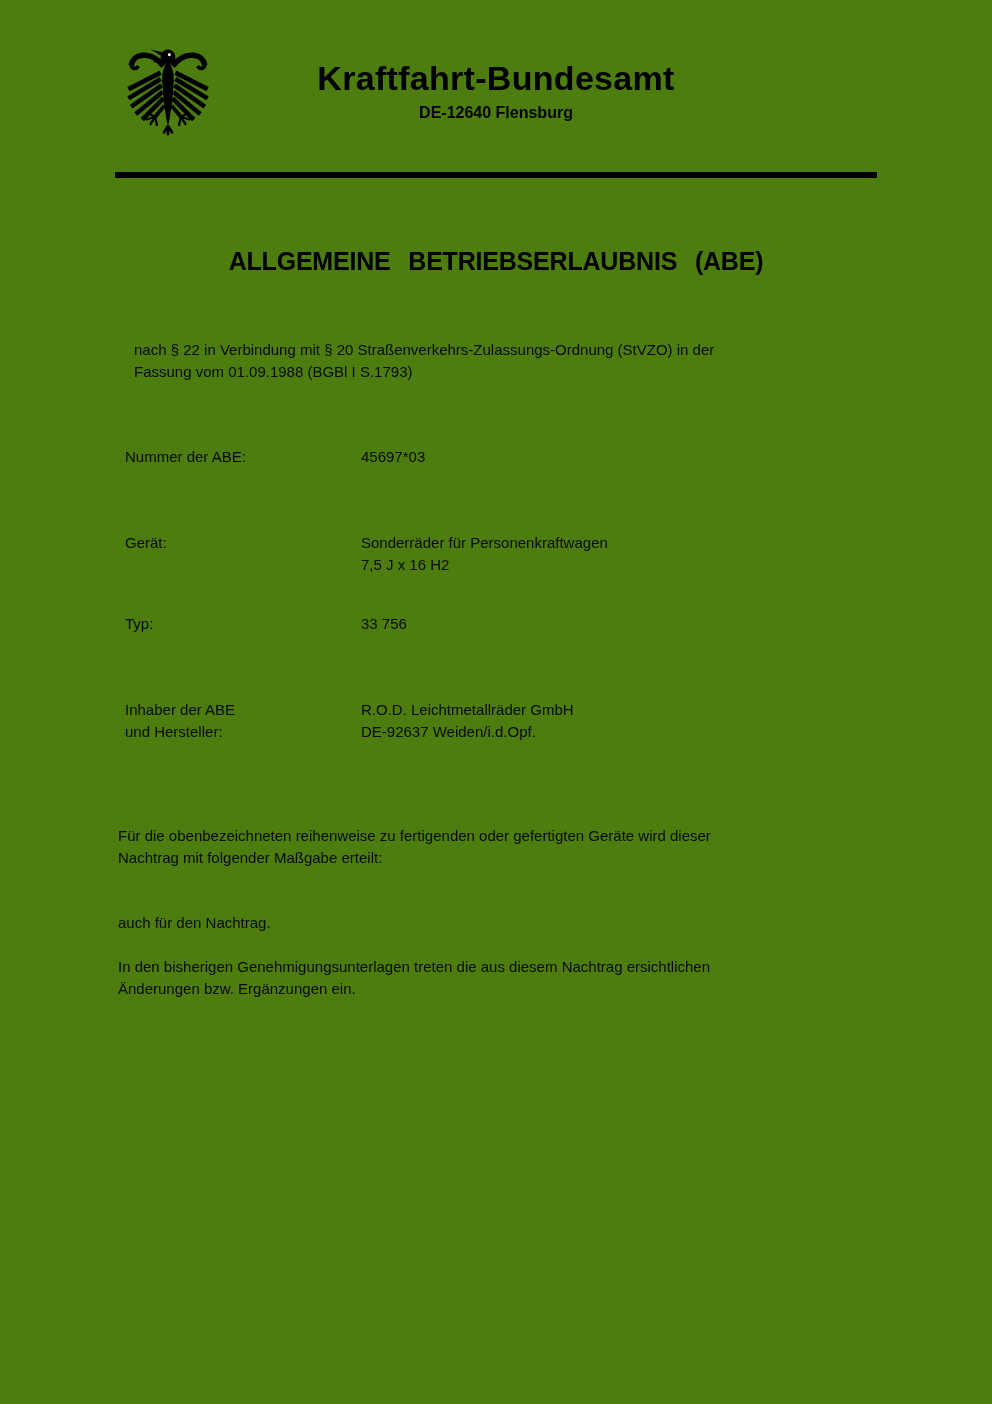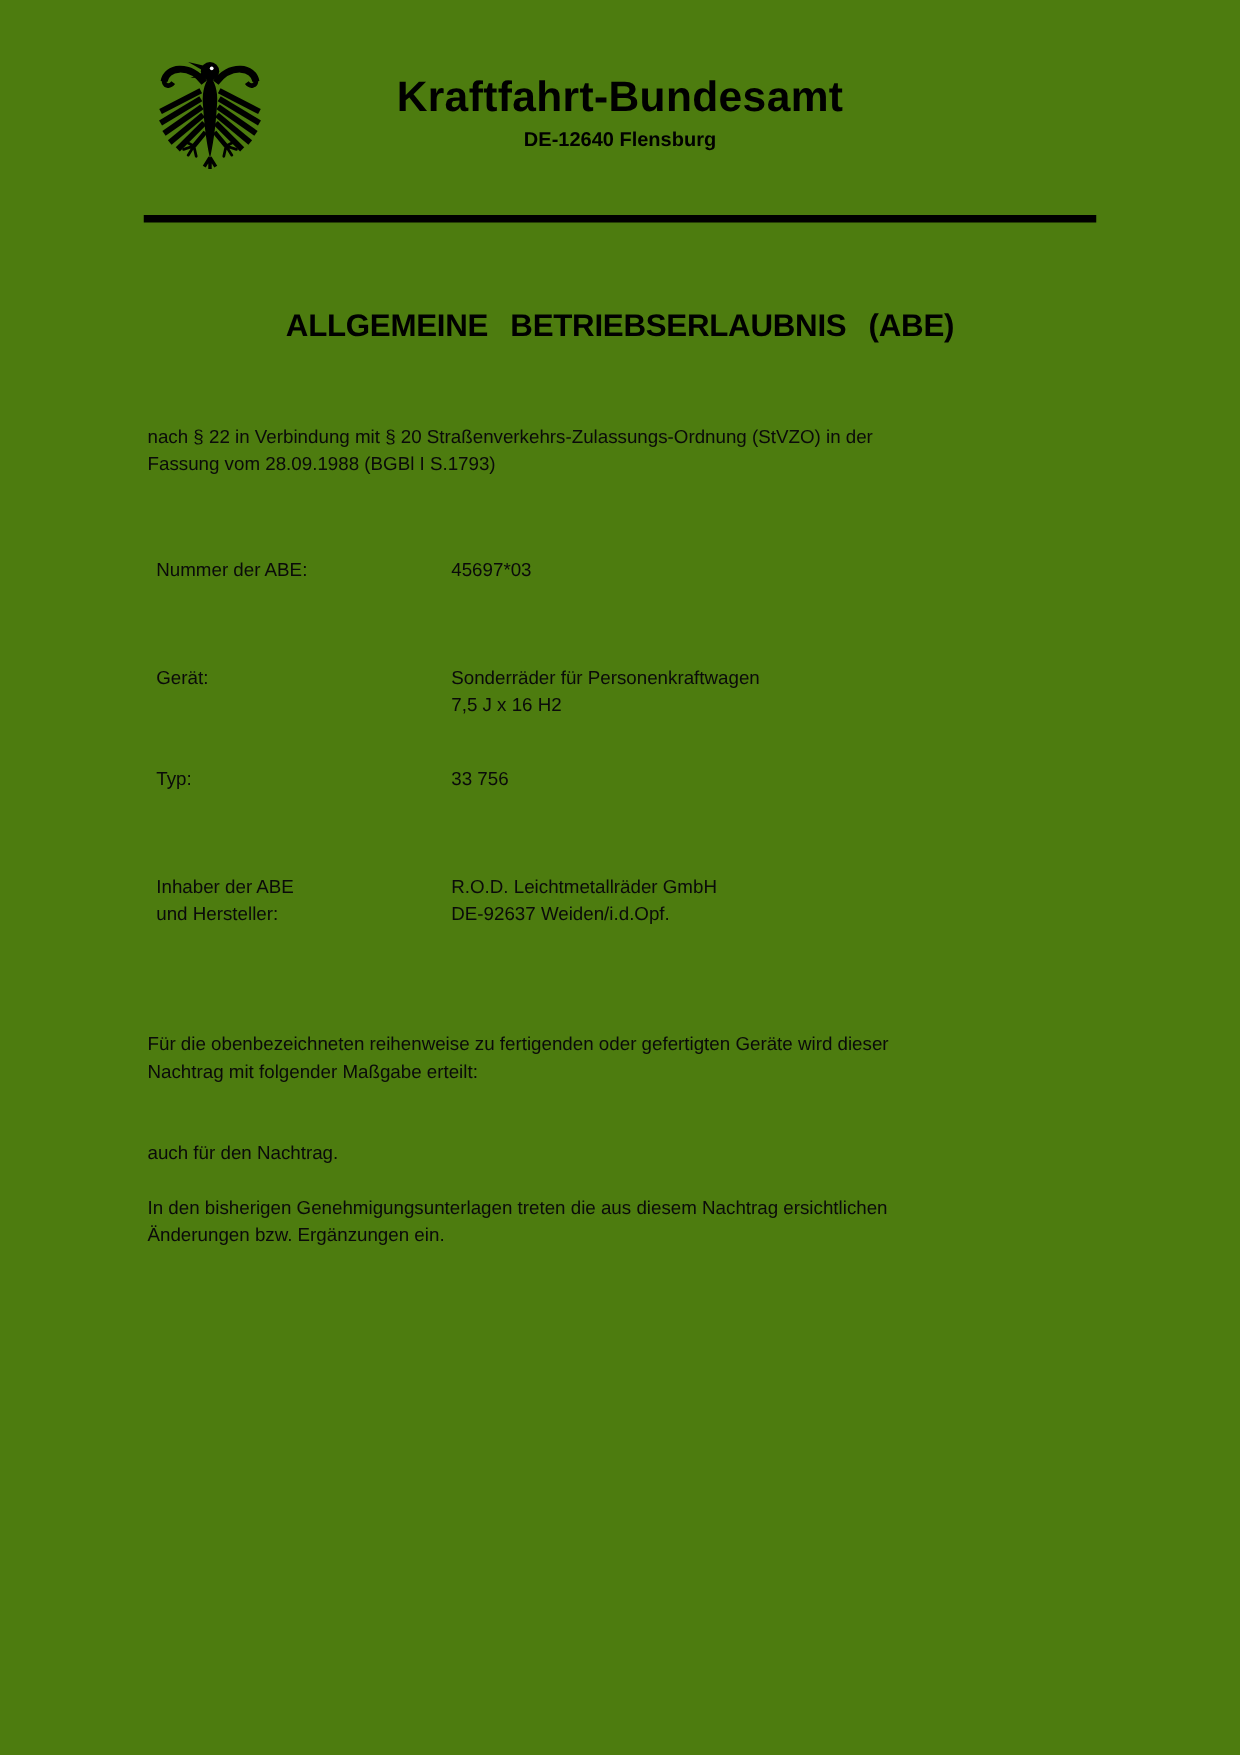--- a/index.html
+++ b/index.html
@@ -43,21 +43,21 @@
     left: 0; right: 0; top: 247px;
     text-align: center;
     font-size: 25px;
     font-weight: bold;
     word-spacing: 11px;
     letter-spacing: -0.2px;
   }
 
   
   .bodytext { font-size: 15px; line-height: 22px; color: #0a0a0a; }
-  .legal { left: 118px; top: 339px; width: 740px; }
+  .legal { left: 134px; top: 339px; width: 740px; }
 
   .field-label { left: 125px; width: 230px; }
   .field-value { left: 361px; width: 520px; }
   .row1 { top: 446px; }
   .row2 { top: 532px; }
   .row3 { top: 613px; }
   .row4 { top: 699px; }
 
   .para { left: 118px; width: 745px; }
   .p1 { top: 825px; }
@@ -111,21 +111,21 @@
   </div>
 
   <div class="abs agency-name">Kraftfahrt-Bundesamt</div>
   <div class="abs agency-sub">DE-12640 Flensburg</div>
   <div class="abs rule"></div>
 
   <div class="abs doc-title">ALLGEMEINE BETRIEBSERLAUBNIS (ABE)</div>
 
   <div class="abs bodytext legal">
     <span>nach § 22 in Verbindung mit § 20 Straßenverkehrs-Zulassungs-Ordnung (StVZO) in der</span><br>
-    <span>Fassung vom 28.09.1988 (BGBl I S.1793)</span>
+    <span>Fassung vom 01.09.1988 (BGBl I S.1793)</span>
   </div>
 
   <div class="abs bodytext field-label row1">Nummer der ABE:</div>
   <div class="abs bodytext field-value row1">45697*03</div>
 
   <div class="abs bodytext field-label row2">Gerät:</div>
   <div class="abs bodytext field-value row2">
     <span>Sonderräder für Personenkraftwagen</span><br>
     <span>7,5 J x 16 H2</span>
   </div>

